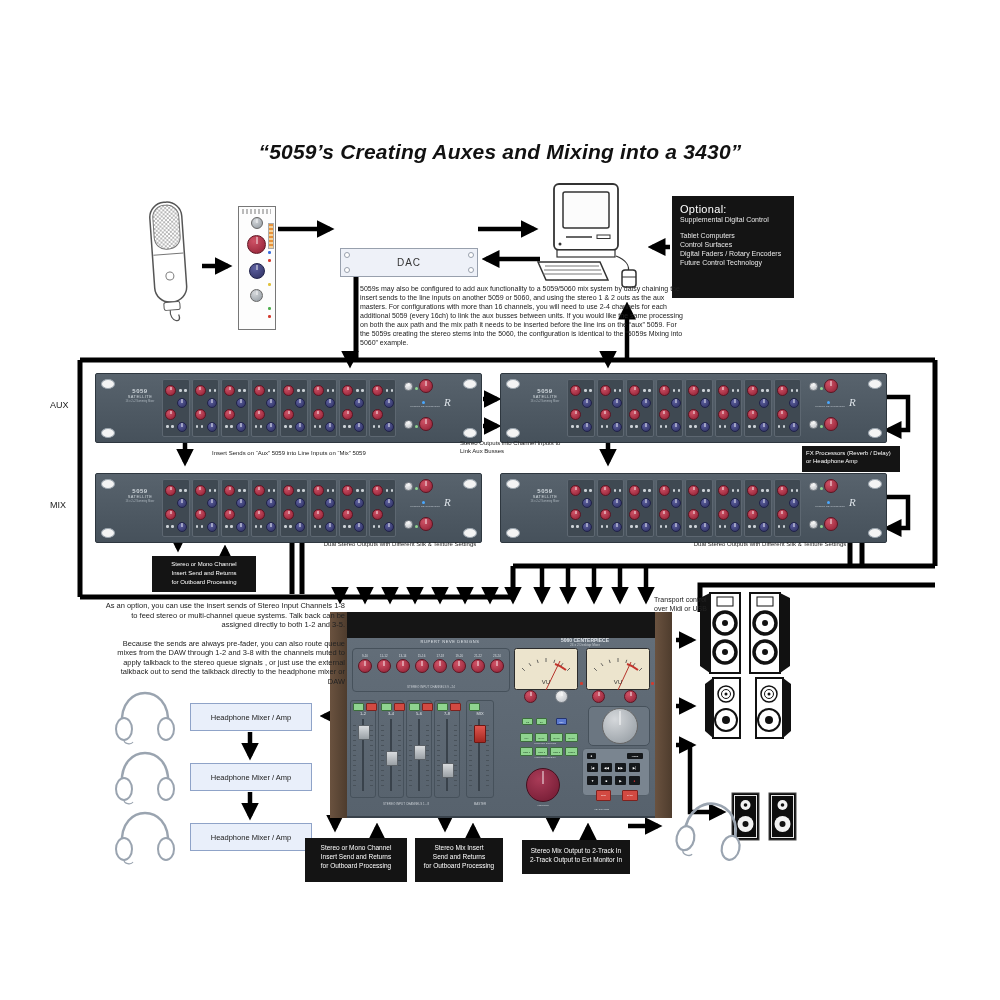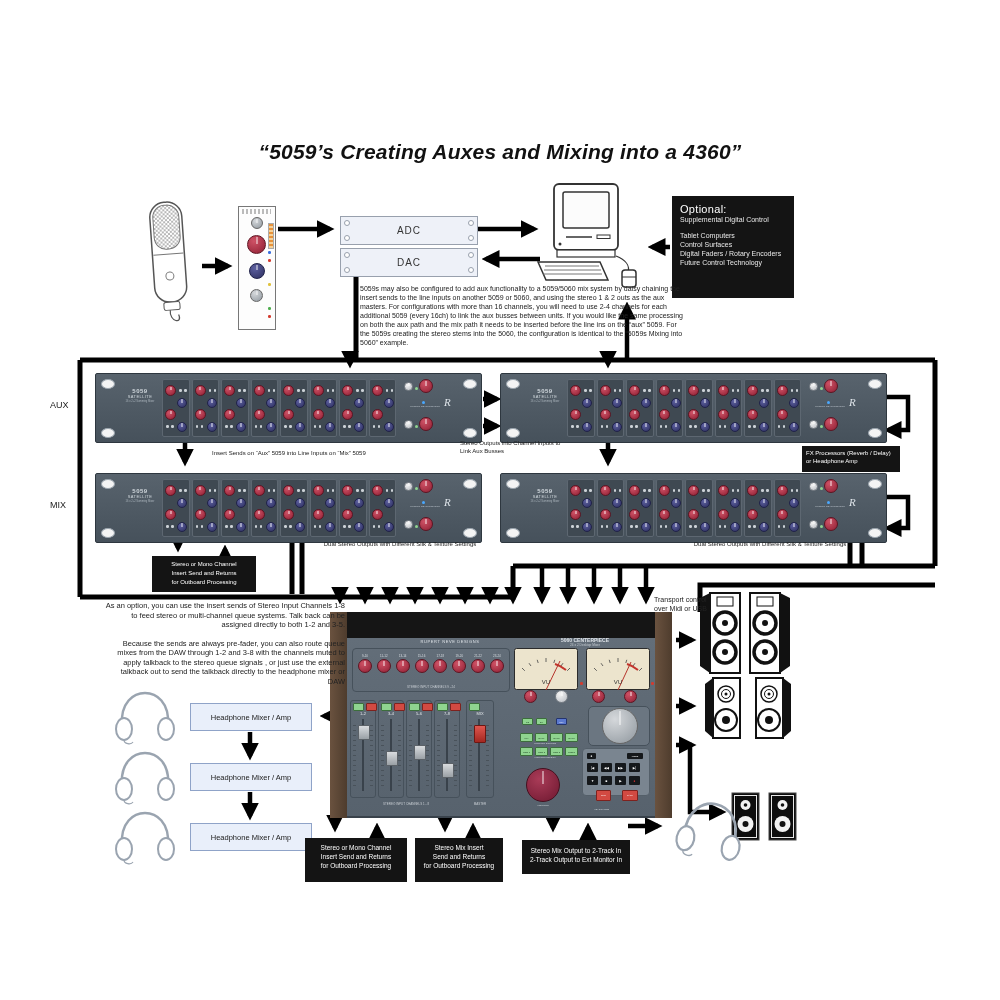--- a/index.html
+++ b/index.html
@@ -156,21 +156,21 @@
       <path d="M335,819 L335,828"></path>
       <path d="M377,836 L377,827"></path>
       <path d="M445,819 L445,828"></path>
       <path d="M473,836 L473,827"></path>
       <path d="M553,819 L553,828"></path>
       <path d="M588,836 L588,827"></path>
       <path d="M628,826 L658,826"></path>
     </g>
   </svg>
 
-  <div id="title" class="lbl">“5059’s Creating Auxes and Mixing into a 4360”</div>
+  <div id="title" class="lbl">“5059’s Creating Auxes and Mixing into a 3430”</div>
 
   <svg class="comp" style="left:135px;top:198px" width="70" height="136" viewBox="0 0 70 136">
     <defs>
         <pattern id="grille" width="4" height="4" patternUnits="userSpaceOnUse">
           <path d="M0 0L4 4M4 0L0 4" stroke="#999" stroke-width="0.7"></path>
         </pattern>
       </defs>
     <g transform="rotate(-4 35 65)">
       <rect x="18" y="4" width="32" height="100" rx="15" fill="#fff" stroke="#555" stroke-width="1.5"></rect>
       <rect x="21" y="7" width="26" height="44" rx="12" fill="url(#grille)" stroke="#777" stroke-width="1"></rect>
@@ -188,27 +188,20 @@
     <div class="knob k-blue" style="left:10px;top:56px;width:16px;height:16px"></div>
     <div class="knob k-gray" style="left:11px;top:82px;width:13px;height:13px"></div>
     <div class="led" style="left:29px;top:44px;background:#3b6fe0"></div>
     <div class="led" style="left:29px;top:52px;background:#d43b2f"></div>
     <div class="led" style="left:29px;top:76px;background:#e0c23b"></div>
     <div class="led" style="left:29px;top:100px;background:#4fae4f"></div>
     <div class="led" style="left:29px;top:108px;background:#d43b2f"></div>
     <div class="meterstrip"></div>
   </div>
 
-  <div class="convbox" style="left:340px;top:216px">
-    <span class="scr tl"></span>
-      <span class="scr tr"></span>
-      <span class="scr bl"></span>
-      <span class="scr br"></span>
-    <span>ADC</span>
-  </div>
   <div class="convbox" style="left:340px;top:248px">
     <span class="scr tl"></span>
       <span class="scr tr"></span>
       <span class="scr bl"></span>
       <span class="scr br"></span>
     <span>DAC</span>
   </div>
 
   <svg class="comp" style="left:536px;top:182px" width="108" height="106" viewBox="0 0 108 106">
     <rect x="18" y="2" width="64" height="66" rx="5" fill="#fff" stroke="#333" stroke-width="1.8"></rect>

